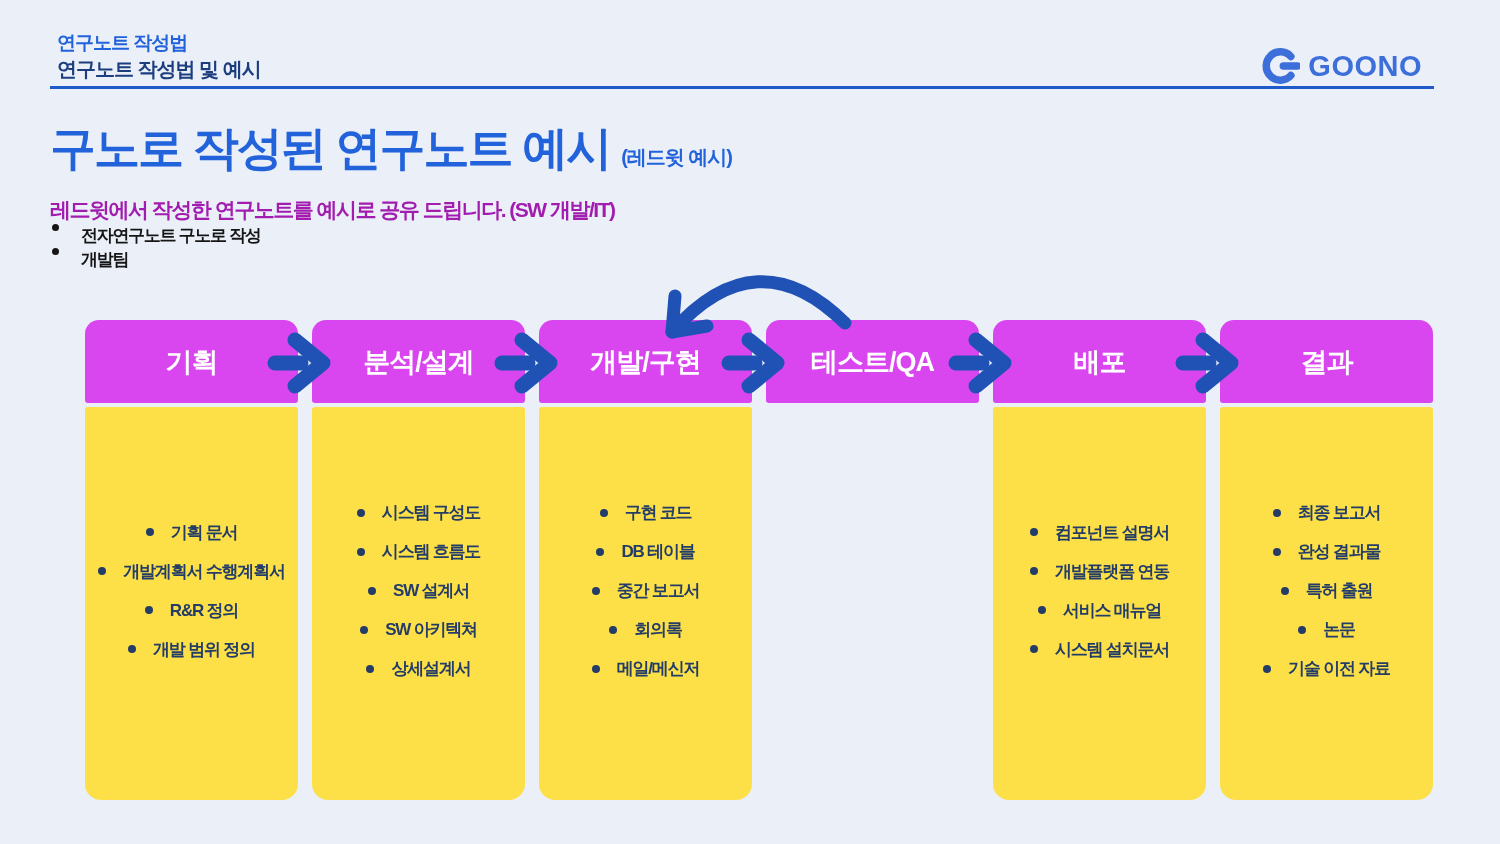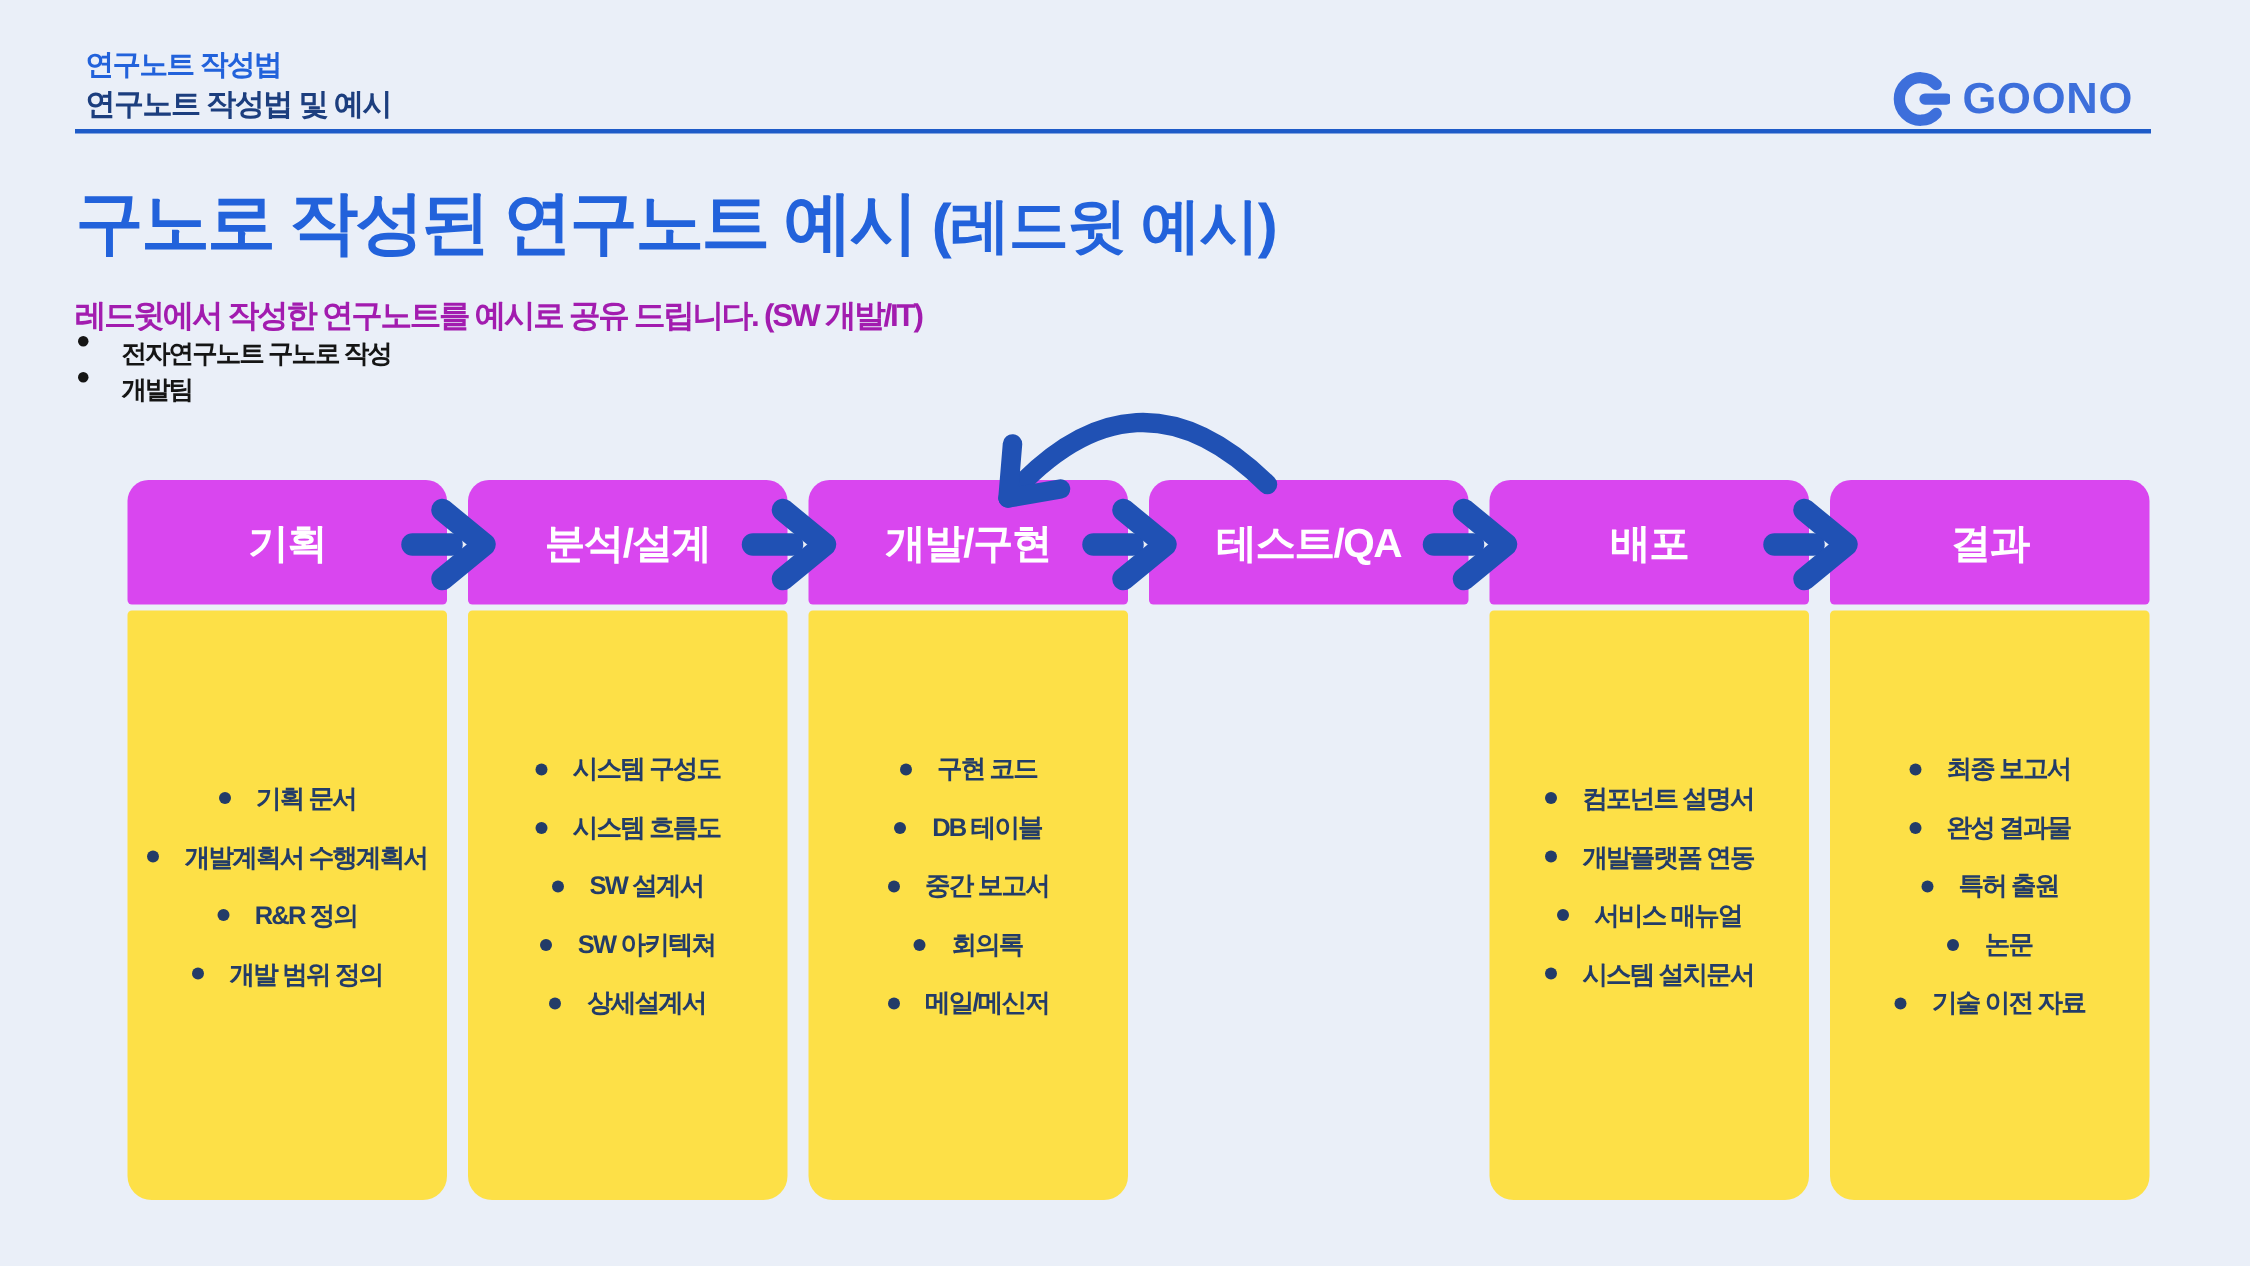--- a/index.html
+++ b/index.html
@@ -35,21 +35,21 @@
     position:absolute; left:50px; top:86px; width:1384px; height:3px;
     background:#1E5BC8;
   }
 
   
   .main-title {
     position:absolute; left:50px; top:118px;
     font-size:46px; font-weight:800; letter-spacing:-2px;
     color:#2262DB; white-space:nowrap;
   }
-  .main-title .suffix { font-size:40px; font-weight:800; letter-spacing:-1px; }
+  .main-title .suffix { font-size:20px; font-weight:800; letter-spacing:-1px; }
 
   
   .intro {
     position:absolute; left:50px; top:196px;
     font-size:21px; font-weight:700; letter-spacing:-1.5px;
     color:#a21caf; white-space:nowrap;
   }
   .intro-bullets {
     position:absolute; left:52px; top:224px;
     list-style:none;

